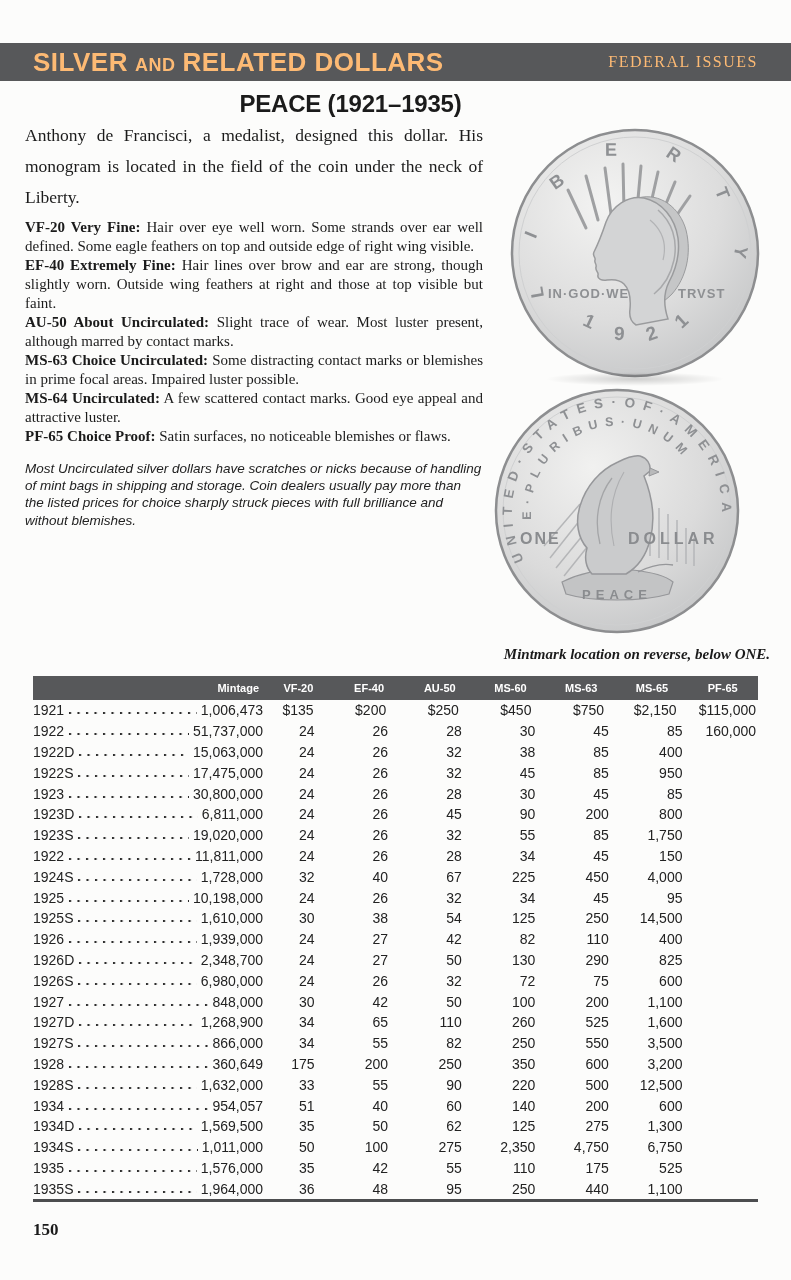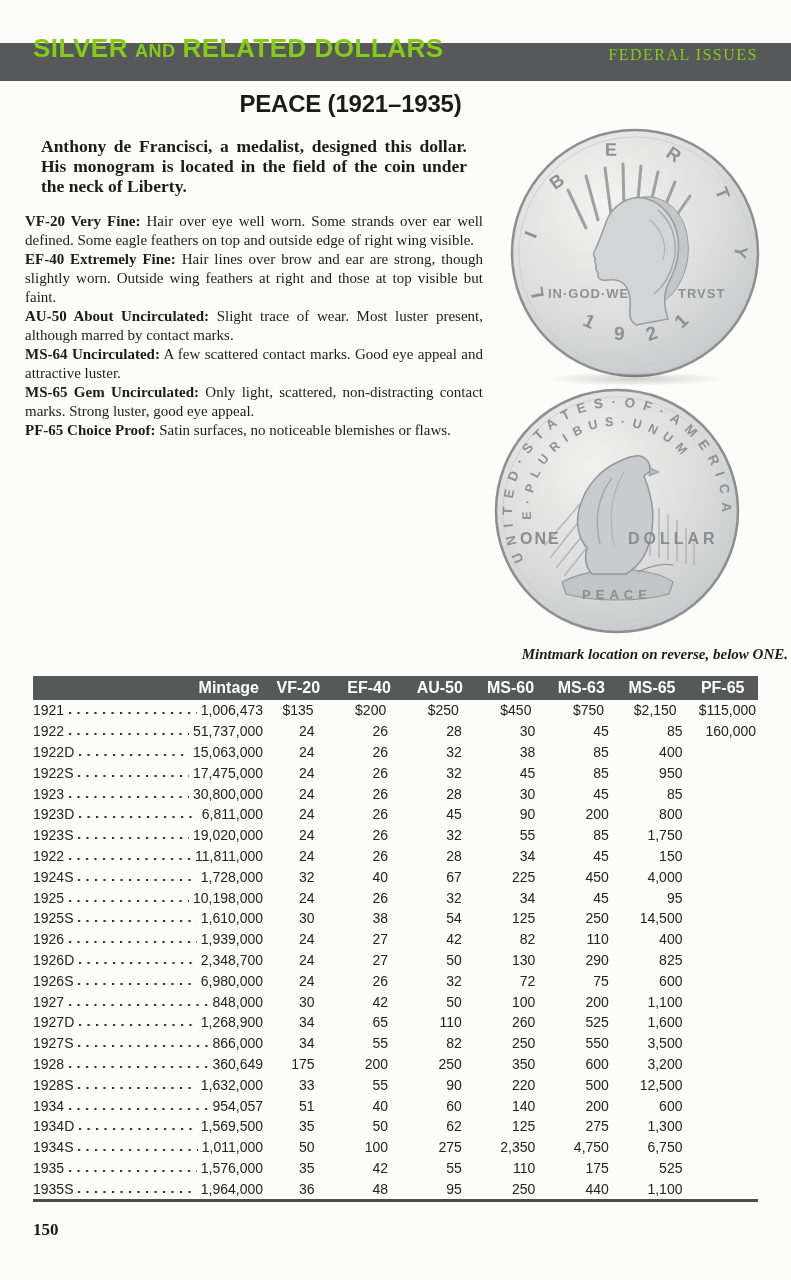--- a/index.html
+++ b/index.html
@@ -9,22 +9,22 @@
     background:#fcfcfb;
     font-family:"Liberation Serif", serif;
     color:#1b1b1b;
     position:relative;
     overflow:hidden;
   }
 
   
   .band {
     position:absolute; top:43px; left:0; width:791px; height:38px;
-    background:#57585a; color:#84cc16;
-    display:flex; justify-content:space-between; align-items:flex-end;
+    background:#57585a; color:#fdba74;
+    display:flex; justify-content:space-between; align-items:center;
     padding:17px 33px;
   }
   .band-left {
     font-family:"Liberation Sans", sans-serif;
     font-weight:bold; font-size:26px; letter-spacing:.5px; white-space:nowrap;
   }
   .band-and { font-size:18px; margin:0 7px; }
   .band-right {
     font-family:"Liberation Serif", serif;
     font-size:16px; letter-spacing:1.5px; white-space:nowrap;margin-left:12px;
@@ -33,21 +33,21 @@
   
   .title {
     position:absolute; top:90px; left:0; width:701px; margin:0;
     text-align:center;
     font-family:"Liberation Sans", sans-serif;
     font-weight:bold; font-size:24px; letter-spacing:-.2px;
   }
 
   
   .leftcol { position:absolute; left:25px; top:120px; width:458px; }
-  .intro p { margin:16px; font-size:17.5px; line-height:20px; text-align:justify;font-weight:bold; }
+  .intro p { margin:0; font-size:17.5px; line-height:31px; text-align:justify; }
   .intro p.indent { text-indent:26px; }
   .grades { margin-top:5px; }
   .grades p { margin:0; font-size:15px; line-height:19px; text-align:justify; }
   .glabel { font-weight:bold;margin-top:22px; }
   .note {
     margin:14px 0 0;
     font-family:"Liberation Sans", sans-serif;
     font-style:italic; font-size:13.5px; line-height:17.2px; color:#222;
     text-align:left;
   }
@@ -56,32 +56,32 @@
   .coin { position:absolute; }
   #obverse { left:508px; top:126px; width:254px; height:254px; }
   #reverse { left:492px; top:386px; width:250px; height:250px; }
   .coin-shadow {
     position:absolute; left:545px; top:372px; width:180px; height:14px;
     background:radial-gradient(ellipse at center, rgba(0,0,0,.18), rgba(0,0,0,0) 70%);
     border-radius:50%;
   }
   .caption {
     position:absolute; left:486px; top:646px; width:302px;
-    text-align:right; font-size:15px; font-style:italic; font-weight:bold;
+    text-align:center; font-size:15px; font-style:italic; font-weight:bold;
   }
 
   
   .price-table {
     position:absolute; left:33px; top:676px; width:725px;
     font-family:"Liberation Sans", sans-serif; font-size:14px;
     border-bottom:3px solid #4c4d4f;
   }
   .thead {
     display:flex; align-items:center; height:24px;
-    background:#57585a; color:#fff; font-weight:bold; font-size:16px;
+    background:#57585a; color:#fff; font-weight:bold; font-size:11px;
   }
   .th.first { width:230px; text-align:right; padding-right:4px; }
   .th.num { flex:1; text-align:center; }
   .tr { display:flex; align-items:center; height:20.8px; }
   .td.first { width:230px; display:flex; align-items:center; }
   .date { white-space:nowrap; color:#222; }
   .leader {
     flex:1; height:14px; margin:0 4px;
     background-image:radial-gradient(circle at 2px 10px, #2c2c2c 1.15px, rgba(0,0,0,0) 1.5px);
     background-size:8.5px 14px; background-repeat:repeat-x;
@@ -111,24 +111,25 @@
   <h1 class="title">PEACE (1921–1935)</h1>
 
   <div class="leftcol">
     <div class="intro">
       <p>Anthony de Francisci, a medalist, designed this dollar. His monogram is located in the field of the coin under the neck of Liberty.</p>
     </div>
     <div class="grades">
       <p><span class="glabel">VF-20 Very Fine:</span> <span>Hair over eye well worn. Some strands over ear well defined. Some eagle feathers on top and outside edge of right wing visible.</span></p>
       <p><span class="glabel">EF-40 Extremely Fine:</span> <span>Hair lines over brow and ear are strong, though slightly worn. Outside wing feathers at right and those at top visible but faint.</span></p>
       <p><span class="glabel">AU-50 About Uncirculated:</span> <span>Slight trace of wear. Most luster present, although marred by contact marks.</span></p>
+      <p><span class="glabel">MS-63 Choice Uncirculated:</span> <span>Some distracting contact marks or blemishes in prime focal areas. Impaired luster possible.</span></p>
       <p><span class="glabel">MS-64 Uncirculated:</span> <span>A few scattered contact marks. Good eye appeal and attractive luster.</span></p>
-      <p><span class="glabel">MS-65 Gem Uncirculated:</span> <span>Only light, scattered, non-distracting contact marks. Strong luster, good eye appeal.</span></p>
       <p><span class="glabel">PF-65 Choice Proof:</span> <span>Satin surfaces, no noticeable blemishes or flaws.</span></p>
     </div>
+    <p class="note">Most Uncirculated silver dollars have scratches or nicks because of handling of mint bags in shipping and storage. Coin dealers usually pay more than the listed prices for choice sharply struck pieces with full brilliance and without blemishes.</p>
   </div>
 
   <svg id="obverse" class="coin" viewBox="0 0 254 254" xmlns="http://www.w3.org/2000/svg">
     <defs>
       <radialGradient id="silv1" cx="38%" cy="30%" r="85%">
         <stop offset="0%" stop-color="#f3f3f2"></stop>
         <stop offset="55%" stop-color="#dddddd"></stop>
         <stop offset="85%" stop-color="#c9cacb"></stop>
         <stop offset="100%" stop-color="#b2b3b5"></stop>
       </radialGradient>

